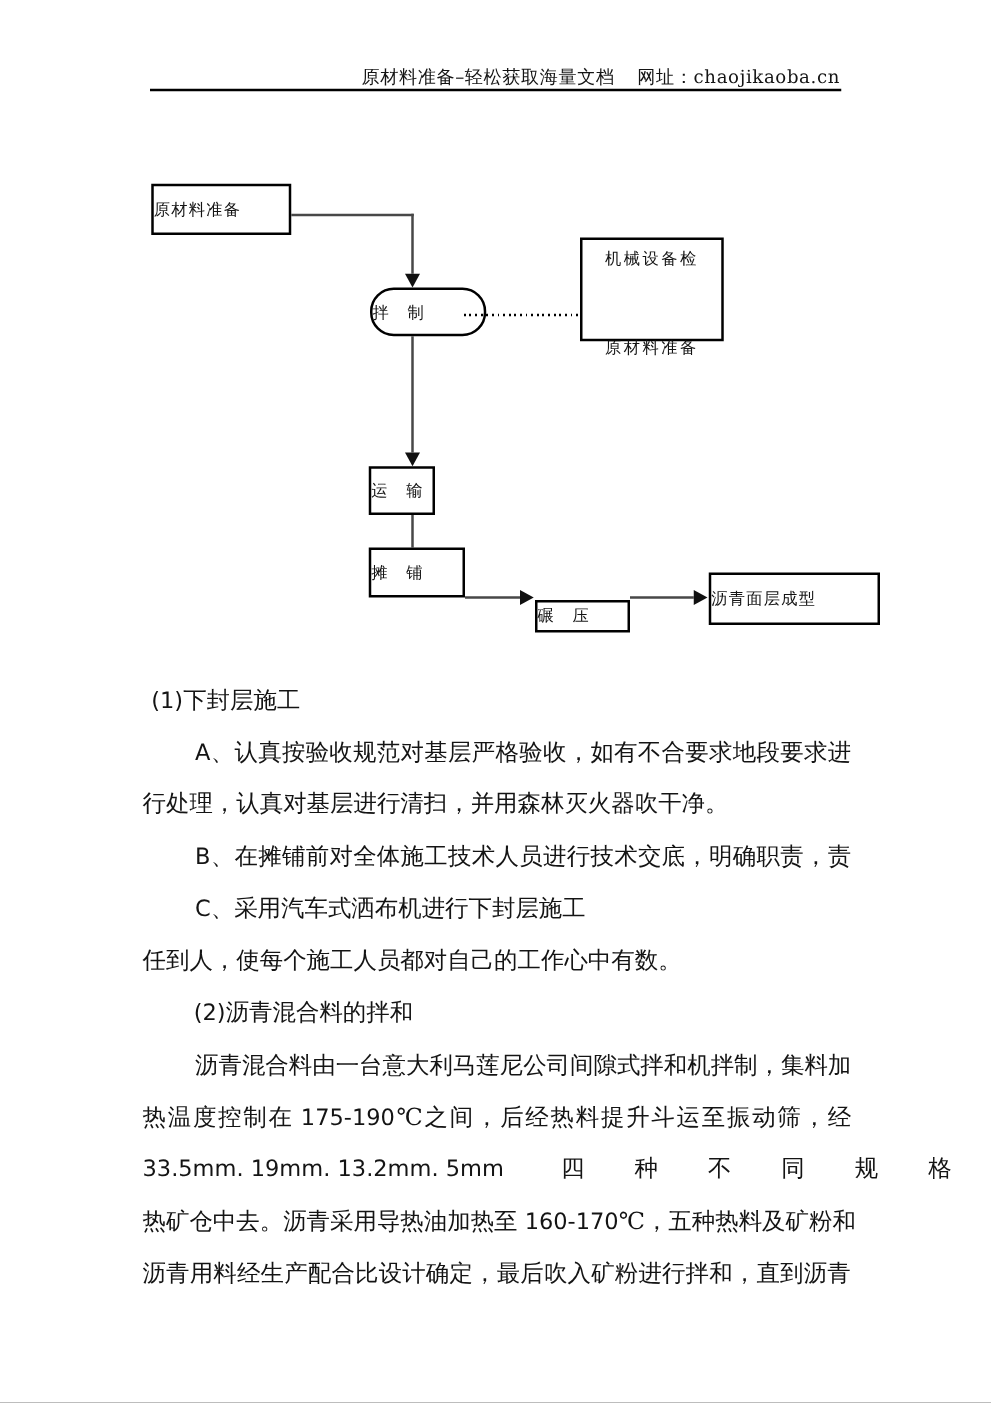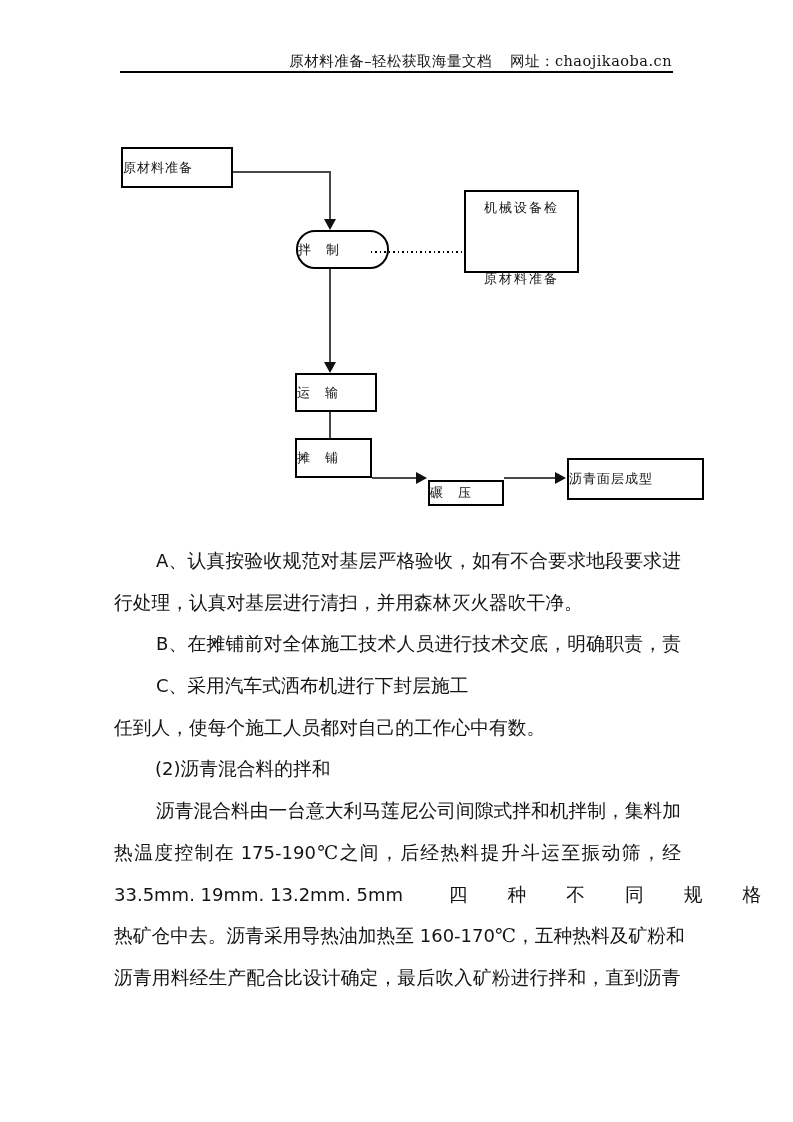--- a/index.html
+++ b/index.html
@@ -79,21 +79,21 @@
     <div class="fc-dotted" style="left:371px;top:251px;width:93px;"></div>
 
     <div class="fc-box two-line" style="left:464px;top:190px;width:115px;height:83px;">
       <span>机械设备检</span>
       <span>原材料准备</span>
     </div>
 
     <div class="fc-line" style="left:329px;top:269px;width:2px;height:93px;"></div>
     <div class="arr-down" style="left:324px;top:362px;"></div>
 
-    <div class="fc-box" style="left:295px;top:373px;width:82px;height:39px;">
+    <div class="fc-box" style="left:295px;top:373px;width:53px;height:39px;">
       <span>运　输</span>
     </div>
 
     <div class="fc-line" style="left:329px;top:412px;width:2px;height:35px;"></div>
     <div class="arr-down" style="left:324px;top:447px;"></div>
 
     <div class="fc-box" style="left:295px;top:438px;width:77px;height:40px;">
       <span>摊　铺</span>
     </div>
 
@@ -107,20 +107,21 @@
     <div class="fc-line" style="left:504px;top:477px;width:51px;height:2px;"></div>
     <div class="arr-right" style="left:555px;top:472px;"></div>
 
     <div class="fc-box" style="left:567px;top:458px;width:137px;height:42px;">
       <span>沥青面层成型</span>
     </div>
 
   </div>
 
   <div class="textblock">
+    <div class="tline" style="padding-left: 7px;"><span class="lat">(1)</span><span>下</span><span>封</span><span>层</span><span>施</span><span>工</span></div>
     <div class="tline just" style="padding-left: 42px;">
         <span class="lat">A</span>
         <span>、</span>
         <span>认</span>
         <span>真</span>
         <span>按</span>
         <span>验</span>
         <span>收</span>
         <span>规</span>
         <span>范</span>

